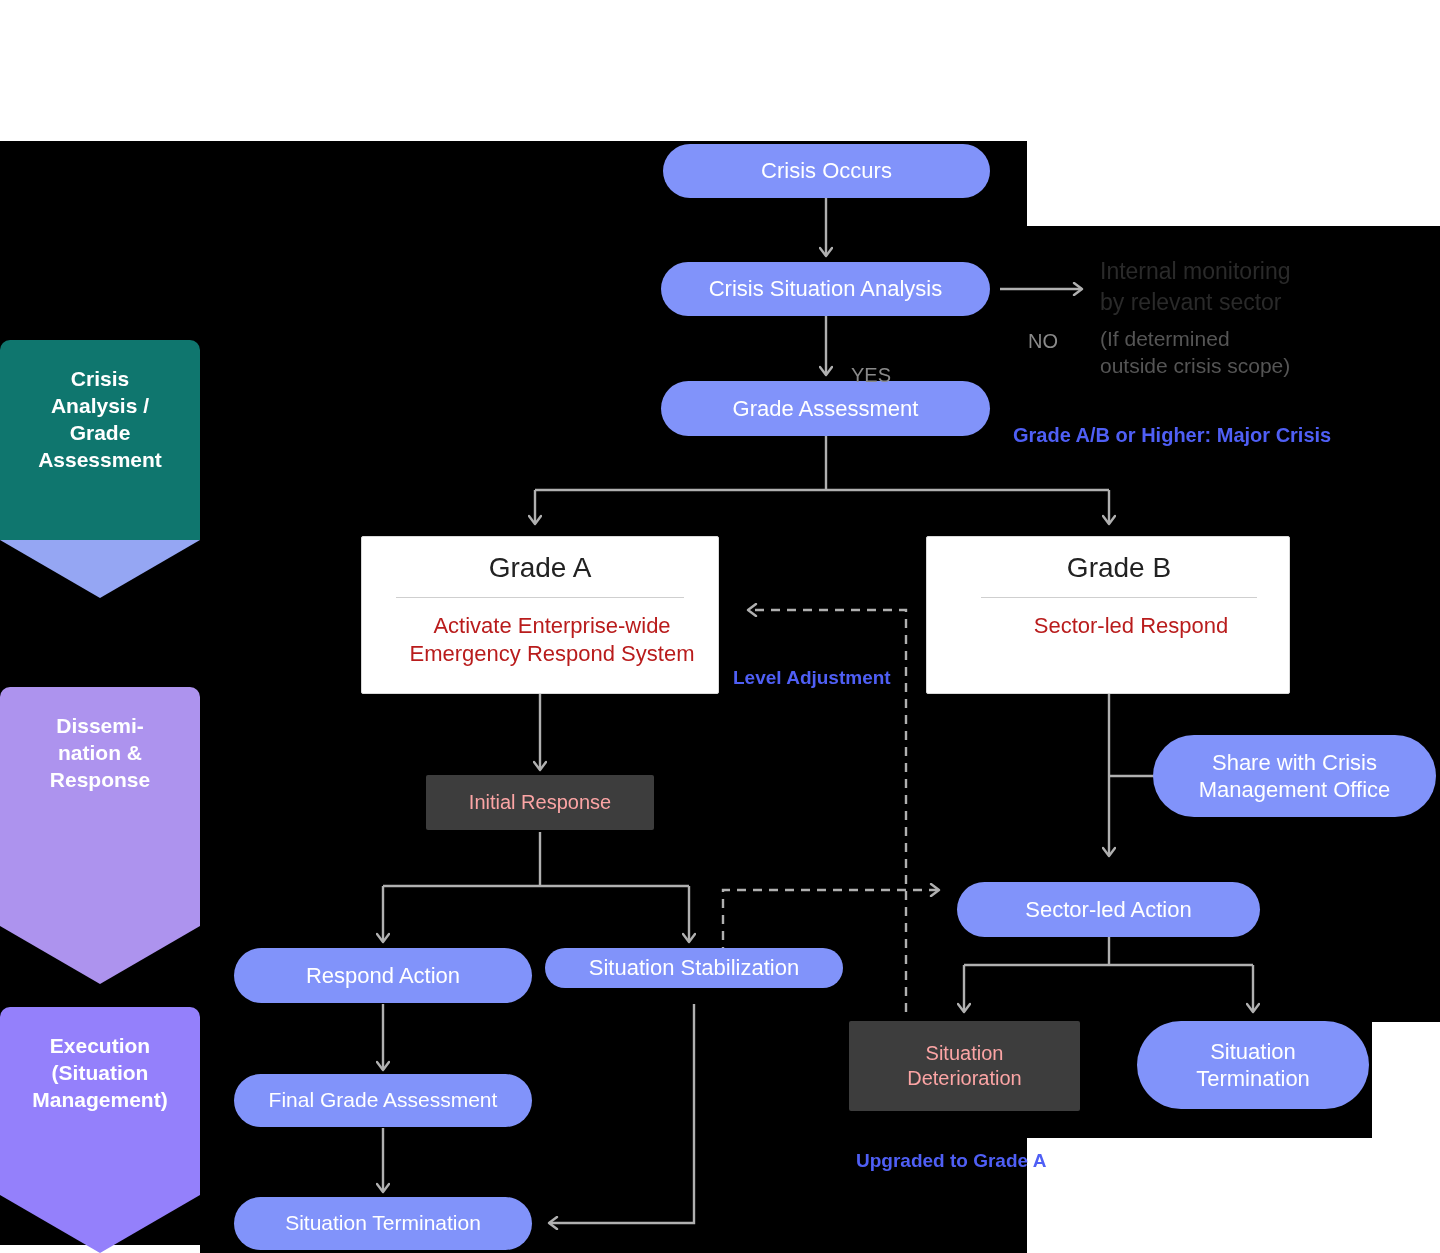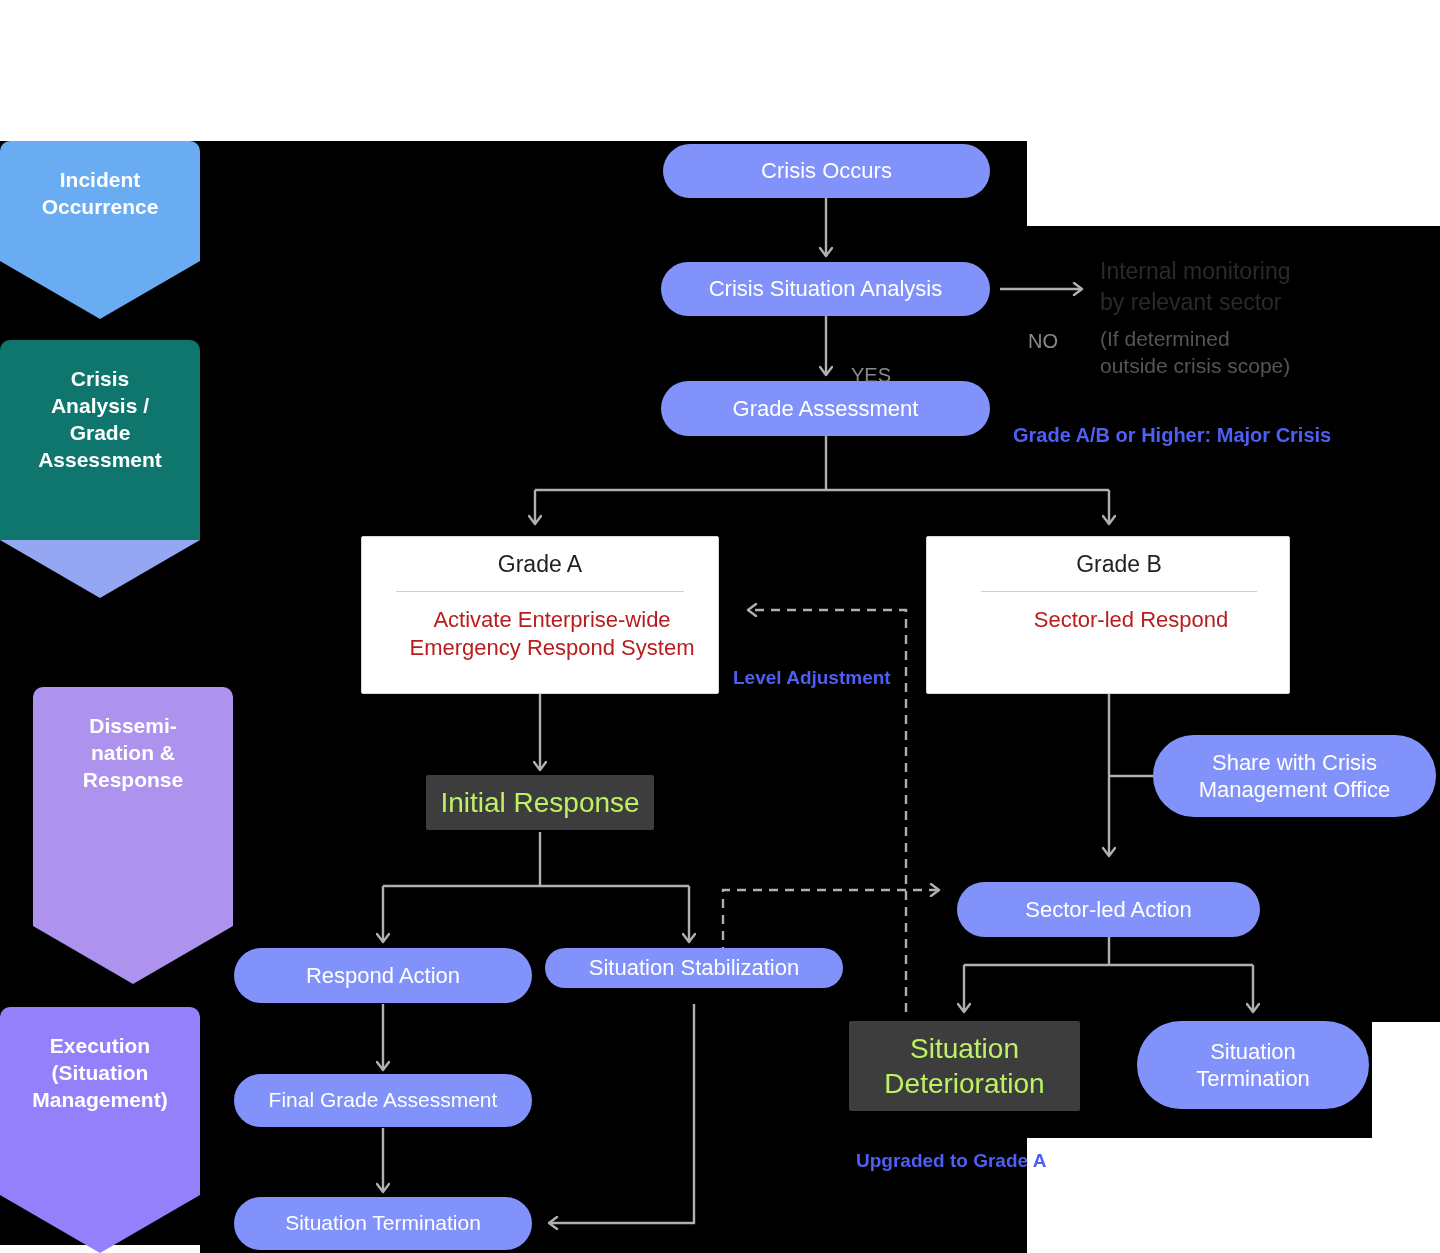--- a/index.html
+++ b/index.html
@@ -37,27 +37,27 @@
   .node{
     position:absolute;box-sizing:border-box;
     display:flex;align-items:center;justify-content:center;
     text-align:center;color:#fff;
   }
   .pill{
     background:#8193fa;border-radius:60px;font-size:22px;line-height:1.25;
   }
   .pill.small{font-size:21px;}
   .dark{
-    background:#3d3d3d;color:#bef264;font-size:28px;line-height:1.25;border-radius:2px;
+    background:#3d3d3d;color:#fca5a5;font-size:20px;line-height:1.25;border-radius:2px;
   }
   .card{
     background:#fff;color:#1a1a1a;border:1px solid #d9d9d9;border-radius:2px;
     flex-direction:column;justify-content:flex-start;padding:14px 10px 10px;
   }
-  .card .card-title{font-size:23px;line-height:1.2;color:#222;}
+  .card .card-title{font-size:28px;line-height:1.2;color:#222;}
   .card .card-rule{width:86%;height:1px;background:#cfcfcf;margin:12px auto 0;}
   .card .card-body{font-size:22px;line-height:1.3;color:#b91c1c;margin-top:14px;margin-left:24px;}
 
   
   .lbl{position:absolute;white-space:pre-line;}
   .lbl-gray{color:#8a8a8a;font-size:20px;line-height:1.3;}
   .lbl-dim{color:#2a2a2a;font-size:23px;line-height:1.32;}
   .lbl-note{color:#555;font-size:21px;line-height:1.32;}
   .lbl-blue{color:#4f5ff5;font-size:19px;font-weight:bold;line-height:1.3;}
   .lbl-blue-lg{color:#4f5ff5;font-size:20px;font-weight:bold;line-height:1.3;}
@@ -68,35 +68,30 @@
 <body>
 
 <div id="stage">
 
   <div class="sheet" style="left:0;top:0;width:1440px;height:141px;"></div>
   <div class="sheet" style="left:1027px;top:0;width:413px;height:226px;"></div>
   <div class="sheet" style="left:1372px;top:1022px;width:68px;height:231px;"></div>
   <div class="sheet" style="left:1027px;top:1138px;width:413px;height:115px;"></div>
   <div class="sheet" style="left:0;top:1245px;width:200px;height:8px;"></div>
 
-  <div class="phase" style="top:141px;height:120px;background:#69acf2;">
-    <span class="ptxt">Incident
-Occurrence</span>
-    <span class="tail" style="background:#69acf2;"></span>
-  </div>
 
   <div class="phase" style="top:340px;height:200px;background:#0f766e;">
     <span class="ptxt">Crisis
 Analysis /
 Grade
 Assessment</span>
     <span class="tail" style="background:#95a6f3;"></span>
   </div>
 
-  <div class="phase" style="top:687px;height:239px;background:#ad93ee;margin-left:33px;">
+  <div class="phase" style="top:687px;height:239px;background:#ad93ee;">
     <span class="ptxt">Dissemi-
 nation &amp;
 Response</span>
     <span class="tail" style="background:#ad93ee;"></span>
   </div>
 
   <div class="phase" style="top:1007px;height:188px;background:#9480fb;">
     <span class="ptxt">Execution
 (Situation
 Management)</span>

